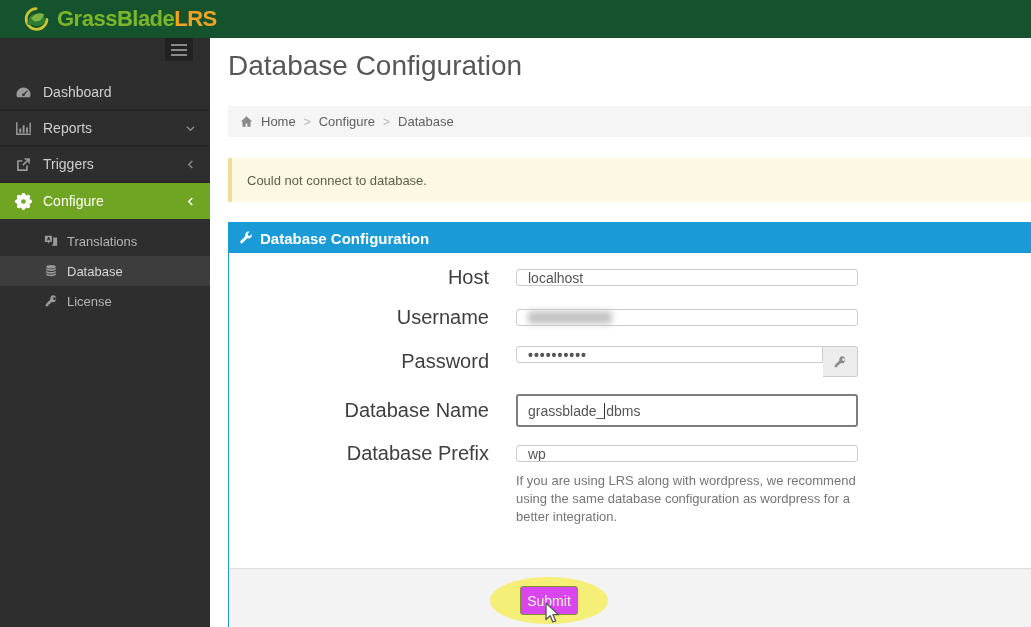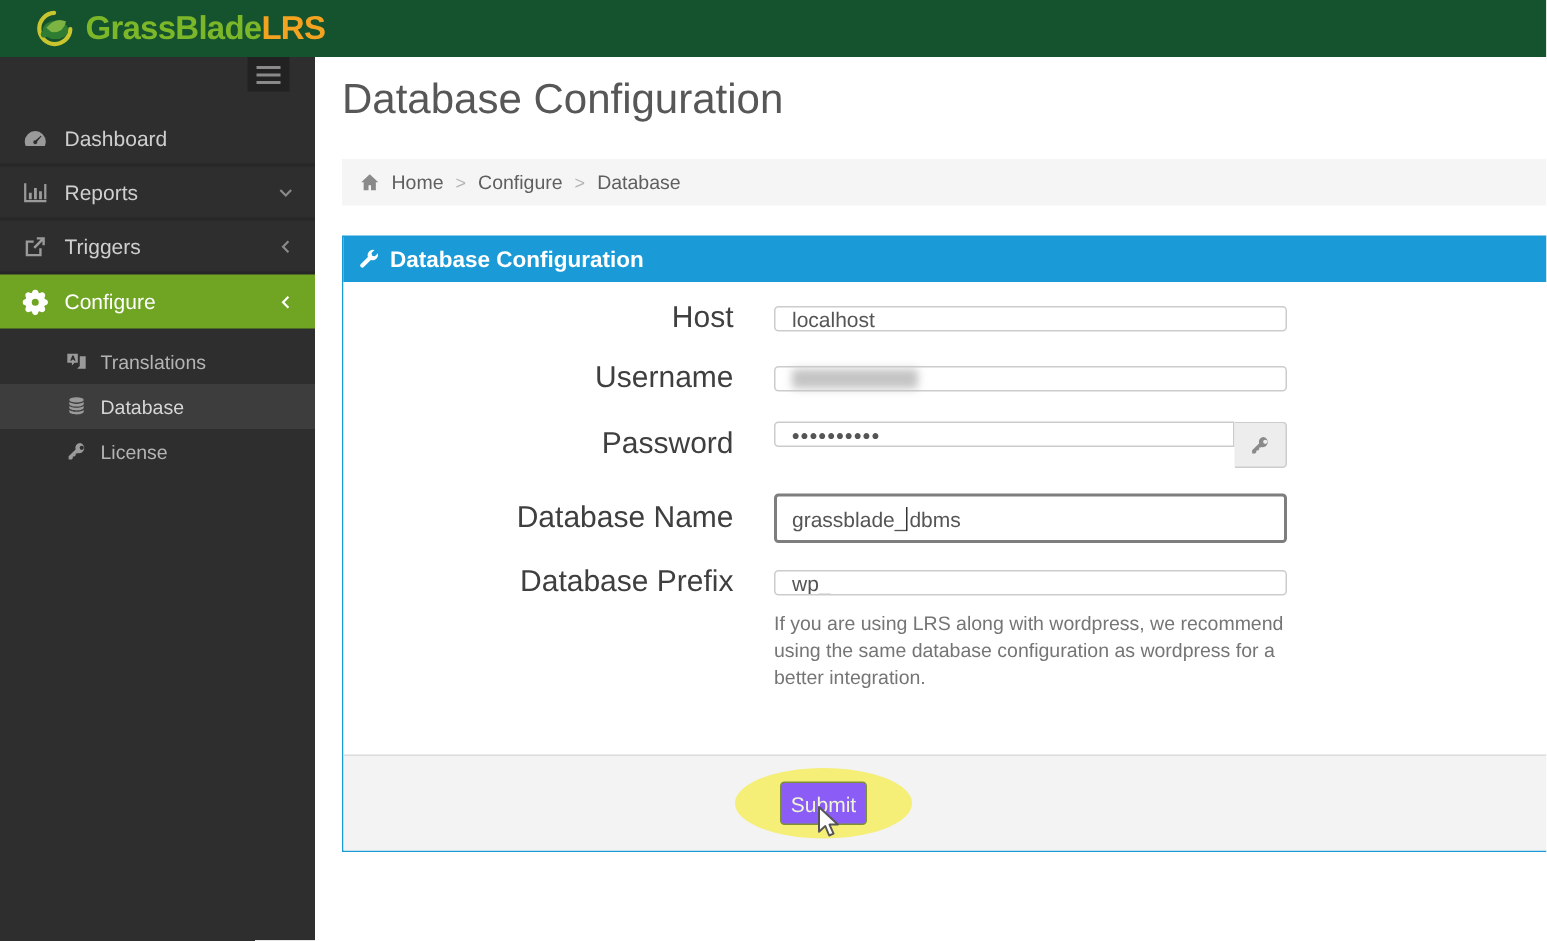--- a/index.html
+++ b/index.html
@@ -54,21 +54,21 @@
   .input-group .inp { width: 307px; border-radius: 3px 0 0 3px; letter-spacing: 1px; font-weight: bold; }
   .addon { width: 35px; height: 31px; background: #ededed; border: 1px solid #ccc; border-left: none; border-radius: 0 3px 3px 0; display: flex; align-items: center; justify-content: center; color: #8a8a8a; cursor: pointer; }
   .addon svg { width: 14px; height: 14px; }
   .focused-inp { width: 342px; height: 33px; border: 2px solid #7e7e7e; border-radius: 3px; display: flex; align-items: center; padding: 11px 10px; font-size: 14px; color: #555; margin-bottom: 0; }
   .caret { display: inline-block; width: 1px; height: 16px; background: #333; margin: 0 1px 0 0; }
   .row-dbname { margin-bottom: 15px; }
   .help-text { margin: 7px 0 0 287px; width: 348px; font-size: 13px; line-height: 18px; color: #757575; }
 
   .panel-footer { position: relative; height: 64px; background: #f3f3f3; border-top: 1px solid #ddd; }
   .highlight-ellipse { position: absolute; left: 261px; top: 8px; width: 118px; height: 47px; background: #f4ed62; opacity: 0.85; border-radius: 50%; }
-  .submit-btn { position: absolute; left: 291px; top: 17px; width: 58px; height: 29px; background: #8b5cf6; color: #eff5d7; border: 1px solid #7d9132; border-radius: 3px; font-size: 14px; font-family: "Liberation Sans", sans-serif; cursor: pointer; }
+  .submit-btn { position: absolute; left: 291px; top: 17px; width: 58px; height: 29px; background: #d946ef; color: #eff5d7; border: 1px solid #7d9132; border-radius: 3px; font-size: 14px; font-family: "Liberation Sans", sans-serif; cursor: pointer; }
   .cursor { position: absolute; left: 314px; top: 33px; }
 </style>
 </head>
 <body>
 
 <div id="app">
 
   <header class="topbar">
     <div class="logo">
       <span>
@@ -180,20 +180,23 @@
             <path d="M8 1.5 1 8h2v6.5h4v-4h2v4h4V8h2L8 1.5z"></path>
           </svg>
       </span>
       <span class="crumb">Home</span>
       <span class="sep">&gt;</span>
       <span class="crumb">Configure</span>
       <span class="sep">&gt;</span>
       <span>Database</span>
     </div>
 
+    <div class="alert">
+      <span>Could not connect to database.</span>
+    </div>
 
     <section class="panel">
       <div class="panel-header">
         <span class="ph-icon">
           <svg viewBox="0 0 16 16" fill="currentColor">
               <path d="M14.7 3.3a4.1 4.1 0 0 1-5.3 5L4 13.7a1.55 1.55 0 0 1-2.2-2.2L7.2 6a4.1 4.1 0 0 1 5-5.3L9.9 3l.5 2.1 2.1.5 2.2-2.3z"></path>
             </svg>
         </span>
         <span>Database Configuration</span>
       </div>

